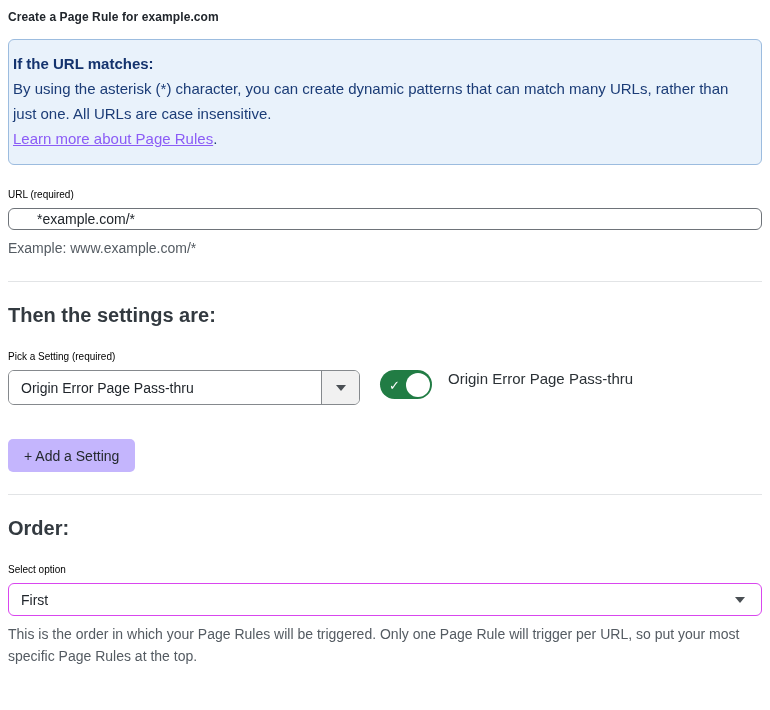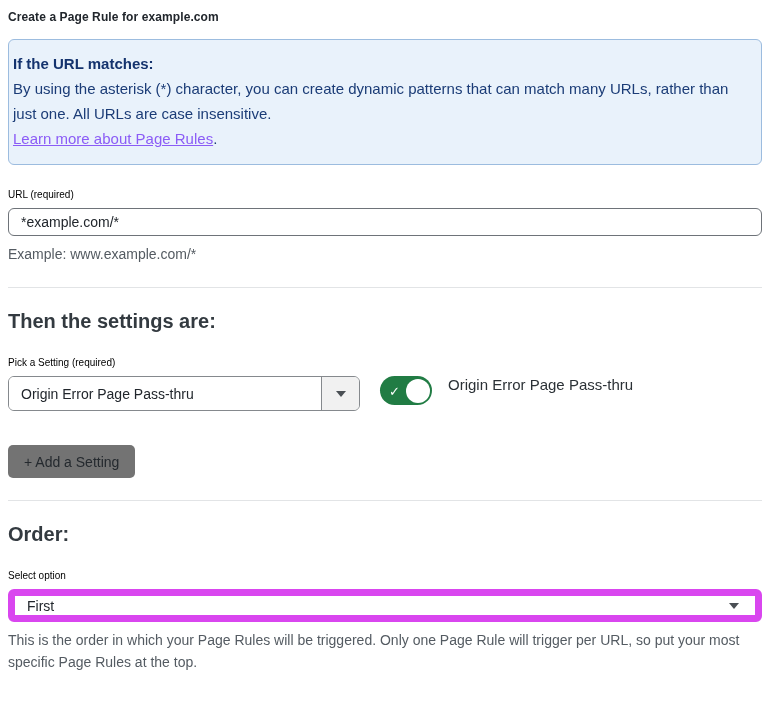--- a/index.html
+++ b/index.html
@@ -40,24 +40,24 @@
   }
   .field-label {
     font-size: 10px;
     color: #000000;
     margin-top: 24px;
   }
   .text-input {
     display: block;
     width: 100%;
     margin-top: 8px;
-    height: 28px;
+    height: 22px;
     border: 1px solid #6e7379;
     border-radius: 6px;
-    padding: 0 12px;
+    padding: 0 28px;
     font-size: 14px;
     font-family: "Liberation Sans", "DejaVu Sans", sans-serif;
     color: #21262c;
     background: #ffffff;
     outline: none;
   }
   .helper-text {
     margin-top: 7px;
     font-size: 14px;
     color: #545b62;
@@ -152,30 +152,30 @@
     justify-content: center;
     height: 33px;
     padding: 0 16px;
     border: none;
     border-radius: 5px;
     font-size: 14px;
     font-family: "Liberation Sans", "DejaVu Sans", sans-serif;
     cursor: pointer;
   }
   .btn-gray {
-    background: #737373;
+    background: #c4b5fd;
     color: #24292e;
   }
   .add-setting-btn { margin-top: 34px; }
   .full-select {
     position: relative;
     margin-top: 8px;
     width: 100%;
     height: 33px;
-    border: 7px solid #d946ef;
+    border: 1px solid #d946ef;
     border-radius: 6px;
     background: #ffffff;
     display: flex;
     align-items: center;
     padding: 0 12px;
     font-size: 14px;
     color: #21262c;
     cursor: pointer;
   }
   .full-select .tri-down {

